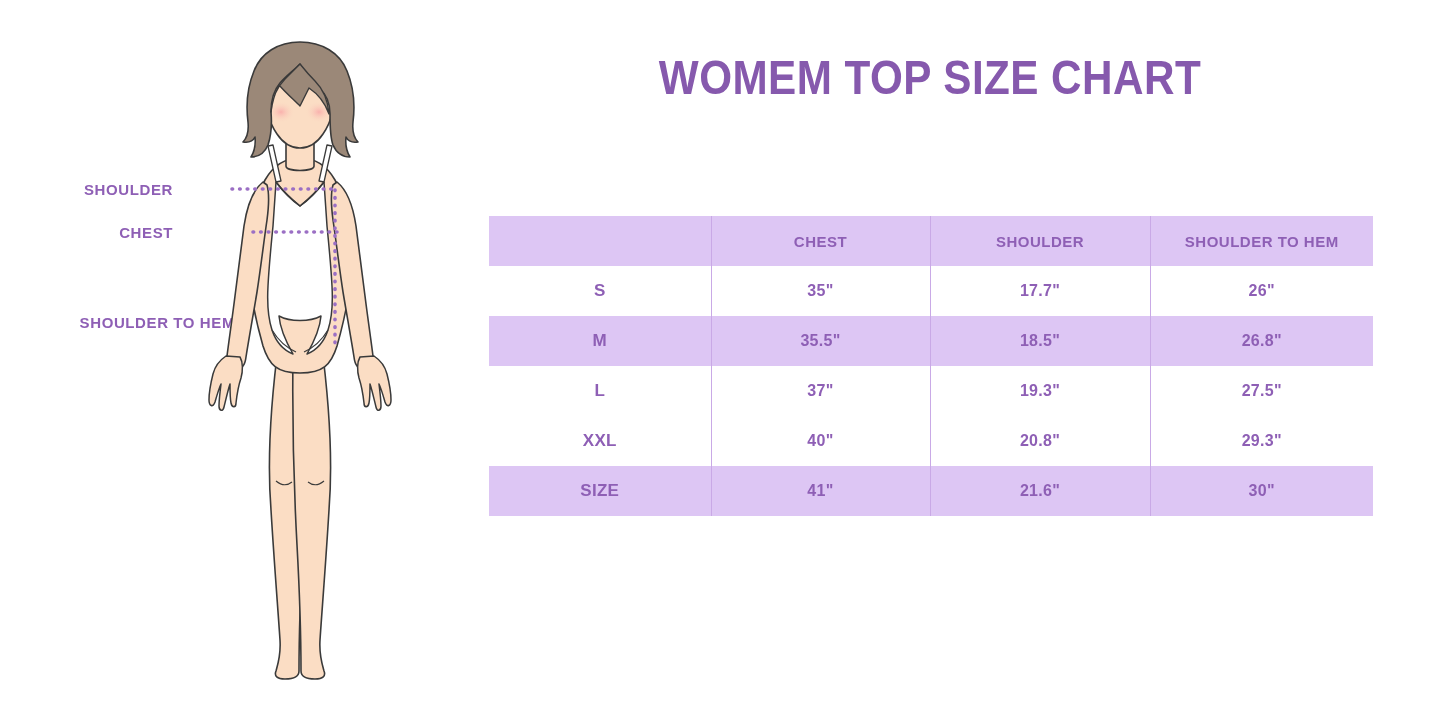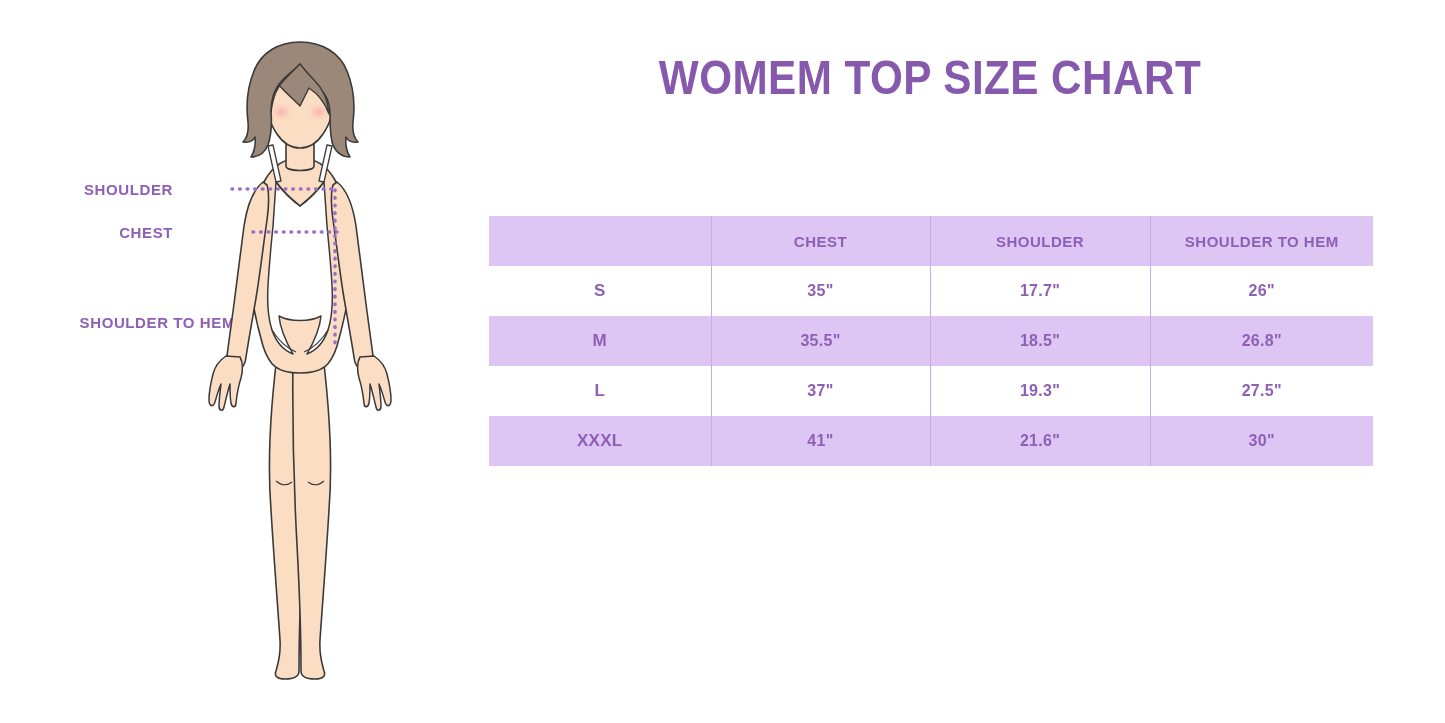--- a/index.html
+++ b/index.html
@@ -315,21 +315,27 @@
         <td>35.5"</td>
         <td>18.5"</td>
         <td>26.8"</td>
       </tr>
       <tr class="row-plain">
         <td class="size-cell">L</td>
         <td>37"</td>
         <td>19.3"</td>
         <td>27.5"</td>
       </tr>
+      <tr class="row-plain">
+        <td class="size-cell">XXL</td>
+        <td>40"</td>
+        <td>20.8"</td>
+        <td>29.3"</td>
+      </tr>
       <tr class="row-shade">
-        <td class="size-cell">XXXL</td>
+        <td class="size-cell">SIZE</td>
         <td>41"</td>
         <td>21.6"</td>
         <td>30"</td>
       </tr>
     </tbody>
   </table>
 </div>
 
 </body></html>

